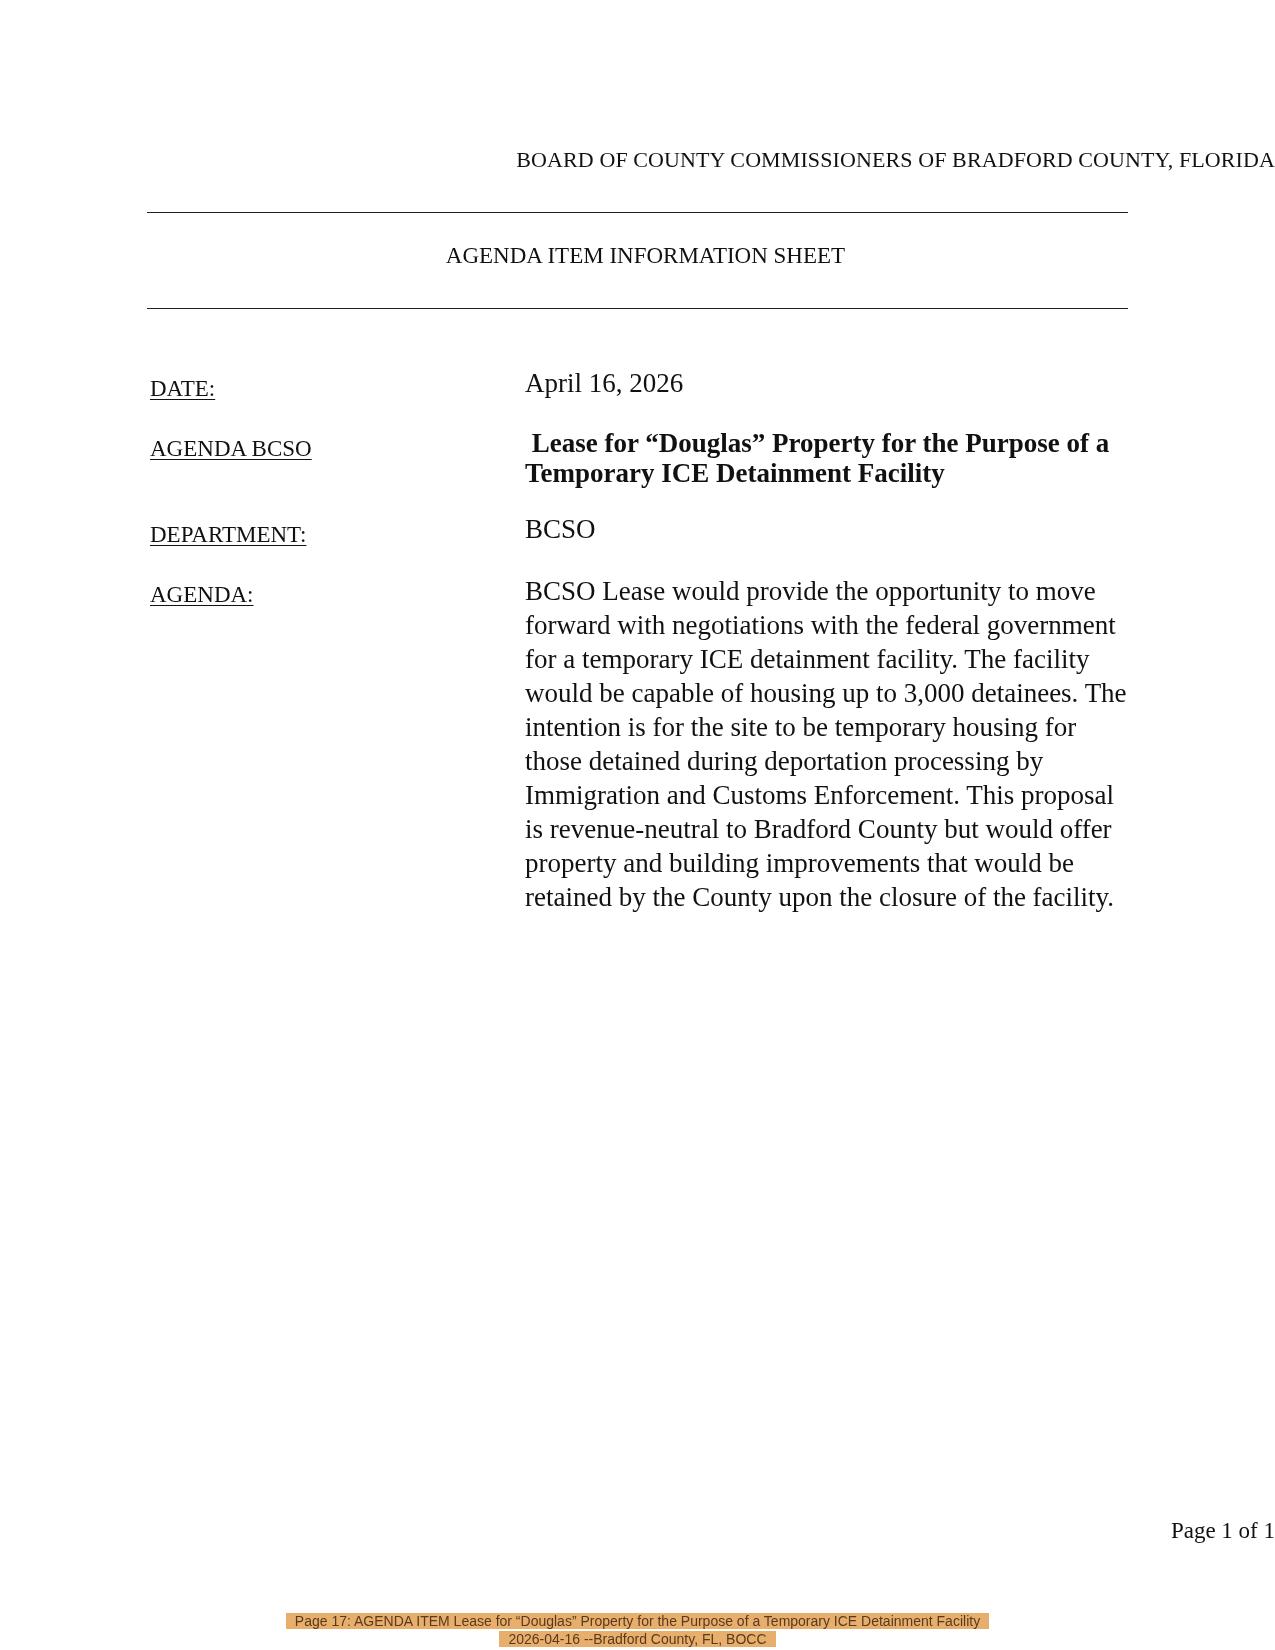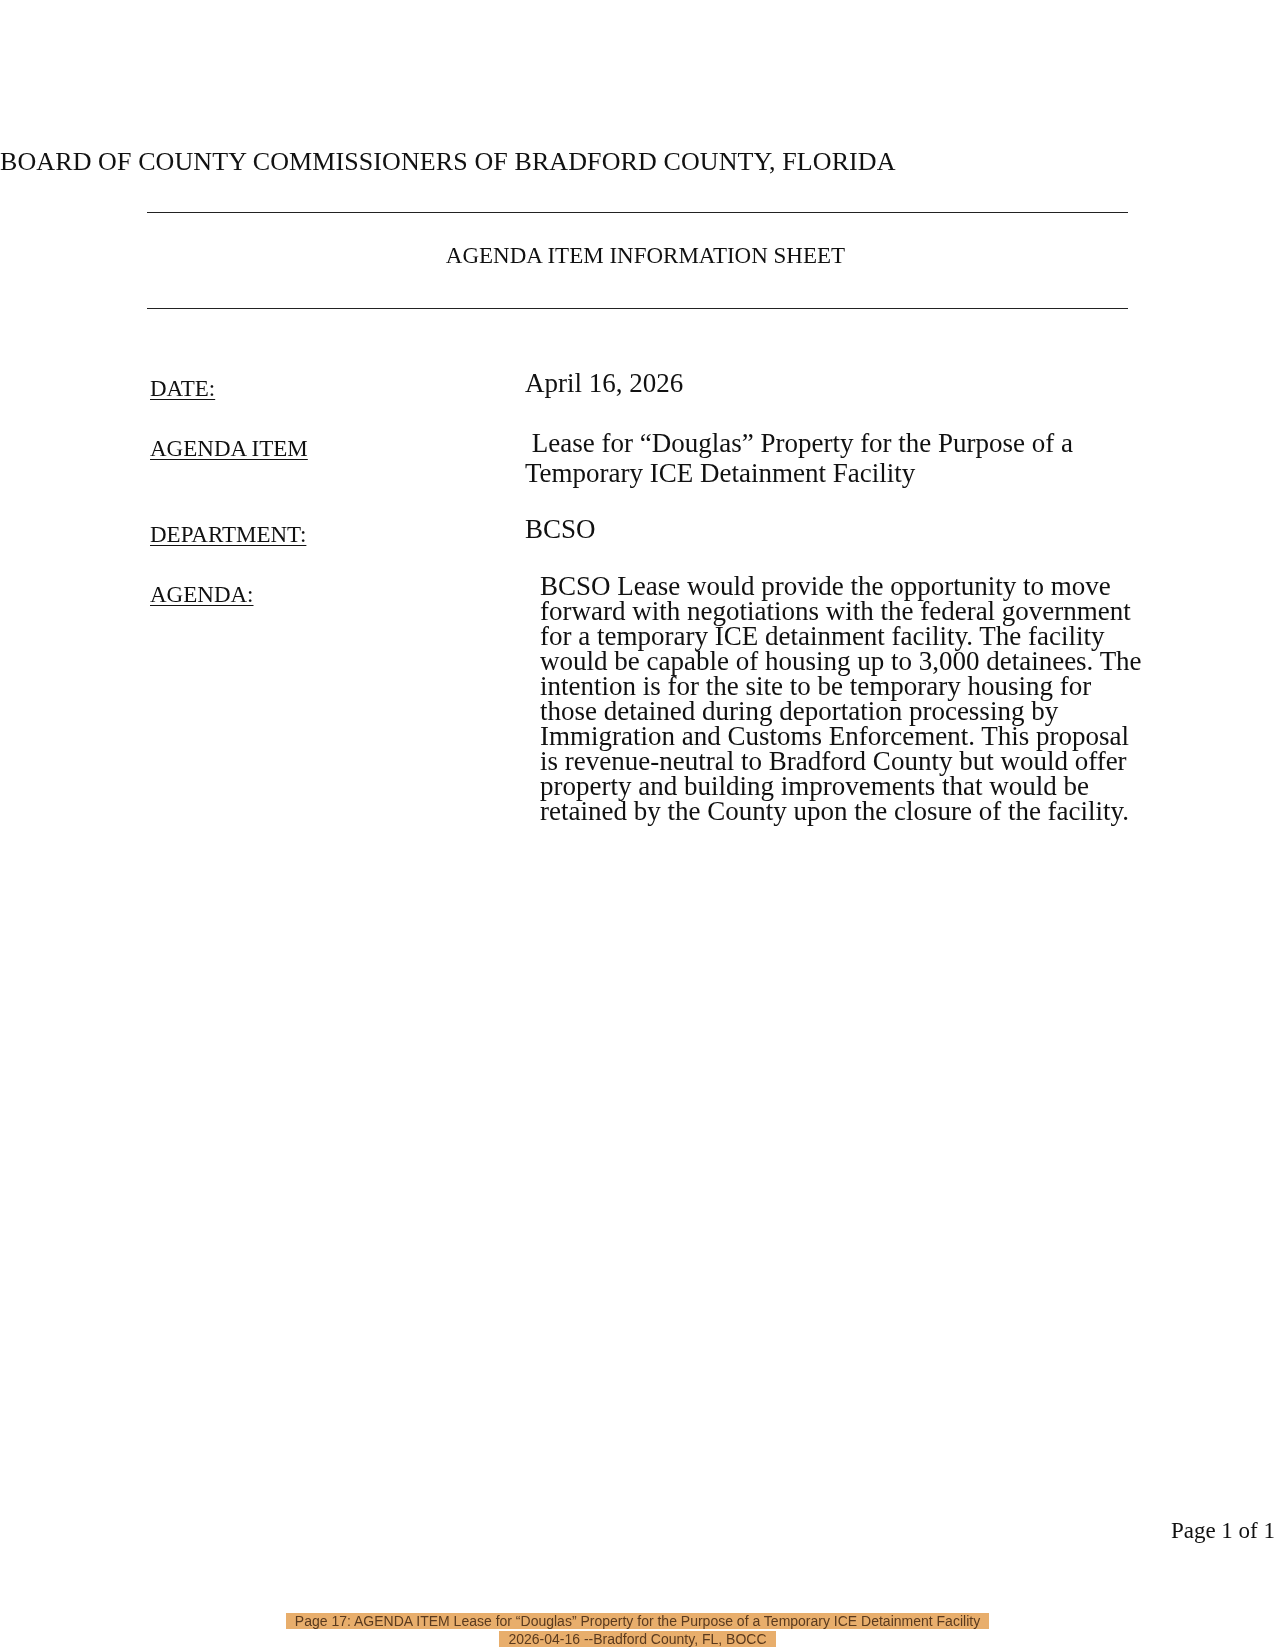--- a/index.html
+++ b/index.html
@@ -19,22 +19,22 @@
       position: absolute;
       left: 0; top: 0;
       width: 1275px;
       height: 1650px;
     }
     .org-title {
       position: absolute;
       top: 147px;
       left: 0;
       width: 1275px;
-      text-align: left;
-      font-size: 26px;
+      text-align: right;
+      font-size: 22px;
       letter-spacing: 0.1px;
       color: #111;
     }
     .rule {
       position: absolute;
       left: 147px;
       width: 981px;
       height: 0;
       border-top: 1.4px solid #222;
     }
@@ -72,23 +72,22 @@
       width: 600px;
       font-size: 27px;
       line-height: 30px;
       color: #111;
     }
     .field.date { top: 368px; }
     .field.agenda { top: 428px; }
     .field.department { top: 514px; }
     .field.purpose { top: 574px; }
     .field.purpose .value {
-      line-height: 25px;
+      line-height: 34px;
       width: 605px;
-      margin-left: 15px;
     }
     .page-number {
       position: absolute;
       top: 1518px;
       left: 0;
       width: 1275px;
       text-align: right;
       font-size: 23px;
       color: #111;
     }
@@ -120,22 +119,22 @@
   <div class="sheet-title">AGENDA ITEM INFORMATION SHEET</div>
 
   <div class="rule bottom"></div>
 
   <div class="field date">
     <span class="label">DATE:</span>
     <div class="value">April 16, 2026</div>
   </div>
 
   <div class="field agenda">
-    <span class="label">AGENDA ITEM</span>
-    <div class="value" style="white-space: pre-wrap;"> Lease for “Douglas” Property for the Purpose of a Temporary ICE Detainment Facility</div>
+    <span class="label">AGENDA BCSO</span>
+    <div class="value" style="white-space: pre-wrap; font-weight: bold;"> Lease for “Douglas” Property for the Purpose of a Temporary ICE Detainment Facility</div>
   </div>
 
   <div class="field department">
     <span class="label">DEPARTMENT:</span>
     <div class="value">BCSO</div>
   </div>
 
   <div class="field purpose">
     <span class="label">AGENDA:</span>
     <div class="value">BCSO Lease would provide the opportunity to move forward with negotiations with the federal government for a temporary ICE detainment facility. The facility would be capable of housing up to 3,000 detainees. The intention is for the site to be temporary housing for those detained during deportation processing by Immigration and Customs Enforcement. This proposal is revenue-neutral to Bradford County but would offer property and building improvements that would be retained by the County upon the closure of the facility.</div>

